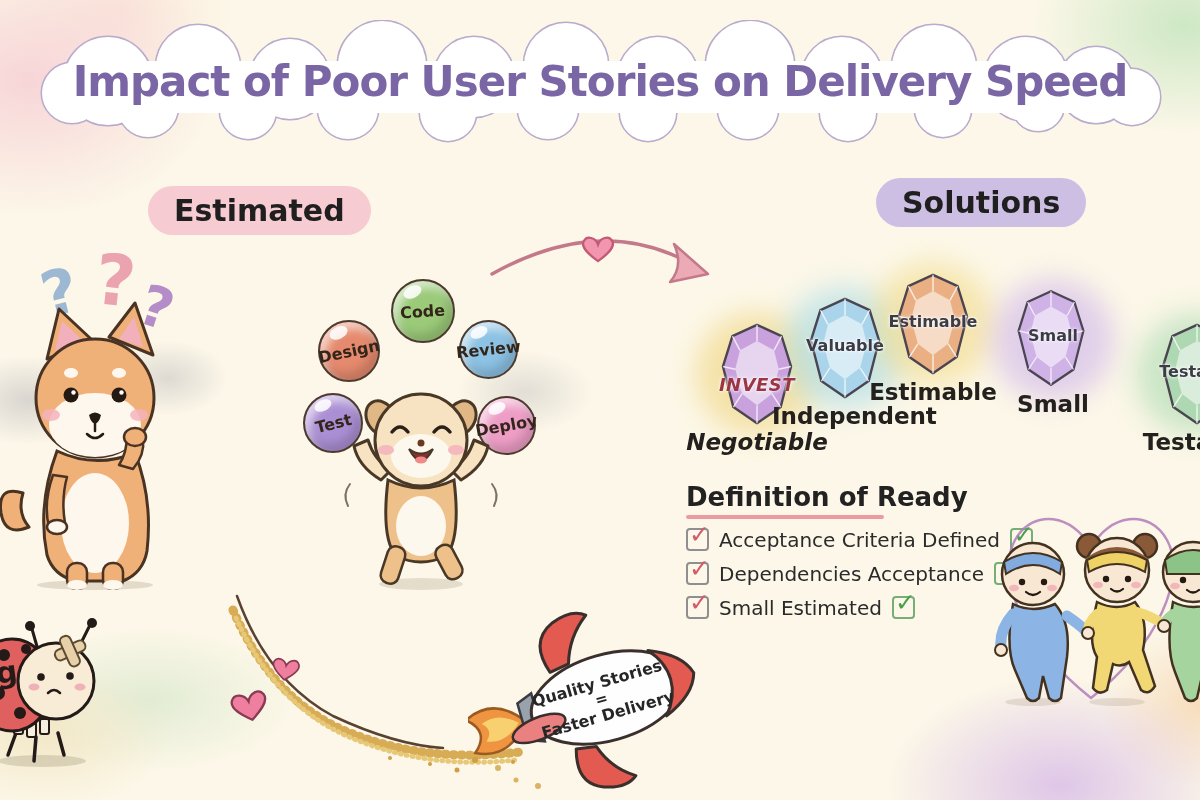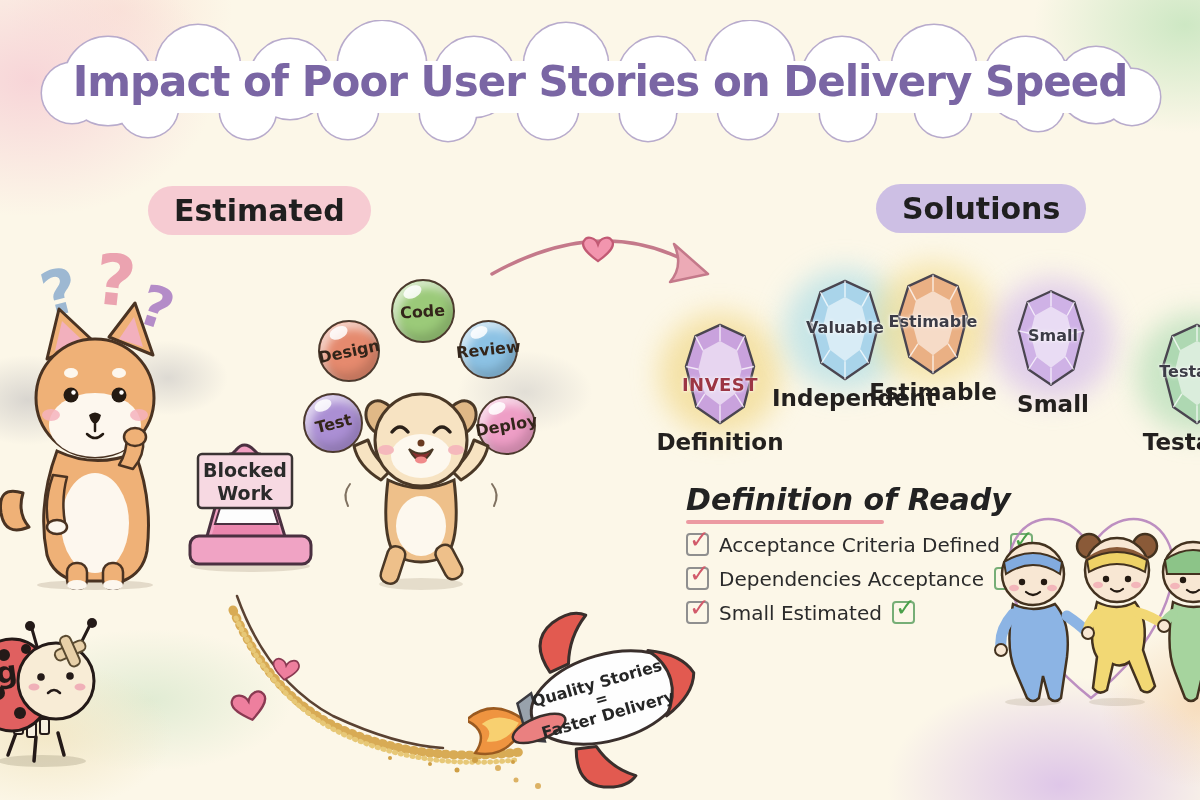--- a/index.html
+++ b/index.html
@@ -26,21 +26,21 @@
   .page-title{
     left:38px;top:22px;width:1124px;height:118px;
     display:flex;align-items:center;justify-content:center;
     font-size:42px;font-weight:bold;letter-spacing:-1px;color:#7a66a4;
   }
   
   .pill{
     border-radius:30px;padding:7px 26px;font-size:30px;font-weight:bold;color:#1f1f1f;
   }
   .pill.problems{left:148px;top:186px;background:#f6cbd2;}
-  .pill.solutions{left:876px;top:184px;background:#cdbfe4;}
+  .pill.solutions{left:876px;top:178px;background:#cdbfe4;}
   
   .qm{font-weight:bold;line-height:1;}
   .qm.q1{left:42px; top:262px;font-size:62px;color:#9db8d2;transform:rotate(-14deg);}
   .qm.q2{left:95px; top:246px;font-size:70px;color:#eba3b0;transform:rotate(6deg);}
   .qm.q3{left:140px;top:280px;font-size:56px;color:#b48cc8;transform:rotate(18deg);}
   
   .ball{
     position:absolute;border:2.5px solid #4c3a2e;border-radius:50%;
     display:flex;align-items:center;justify-content:center;
     box-shadow:inset -5px -7px 10px rgba(0,0,0,.16), inset 5px 7px 9px rgba(255,255,255,.6);
@@ -60,21 +60,21 @@
   .gem-wrap svg{display:block;}
   .gem-text{
     position:absolute;left:-20px;right:-20px;top:38%;text-align:center;
     font-weight:bold;font-size:16px;color:#3c3c46;
     text-shadow:0 0 4px rgba(255,255,255,.95),0 0 2px rgba(255,255,255,.95);
   }
   .gem-text.invest{top:50%;font-size:18px;color:#9c3644;letter-spacing:.5px;}
   .gem-label{position:relative;z-index:1;font-weight:bold;font-size:23px;color:#23201e;margin-top:3px;white-space:nowrap;}
   
   .dor{left:686px;top:482px;width:330px;}
-  .dor-heading{font-size:30px;font-weight:bold;color:#222222;font-style:italic;}
+  .dor-heading{font-size:26px;font-weight:bold;color:#222222;}
   .dor-underline{width:198px;height:3.5px;background:#ec9aa2;border-radius:2px;margin-top:3px;}
   .dor-row{display:flex;align-items:center;gap:10px;margin-top:8px;height:26px;}
   .dor-text{font-size:20px;font-weight:normal;color:#2b2b2b;white-space:nowrap;}
   .cb{position:relative;width:19px;height:19px;border:2.5px solid #8f8f8f;border-radius:4px;flex:none;}
   .cb .mark{position:absolute;left:1px;top:-10px;font-size:25px;font-weight:bold;color:#d25a6a;}
   .cb.green{border-color:#76ae76;}
   .cb.green .mark{color:#4aa04a;}
   
   .svg-abs svg{display:block;}
 </style>
@@ -175,33 +175,20 @@
         <circle cx="126.5" cy="137.5" r="2.2" fill="#ffffff"></circle>
       <ellipse cx="56" cy="160" rx="9" ry="6" fill="#f4b3bd" opacity=".85"></ellipse>
       <ellipse cx="144" cy="160" rx="9" ry="6" fill="#f4b3bd" opacity=".85"></ellipse>
       <path d="M 94,160 Q 100,155 106,160 Q 104,168 100,169 Q 96,168 94,160 Z" fill="#241a12"></path>
       <path d="M 100,169 L 100,176 M 92,179 Q 100,187 108,179" stroke="#241a12" stroke-width="2.5" fill="none" stroke-linecap="round"></path>
       <path d="M 138,214 Q 150,200 148,184 L 132,180 Q 132,198 124,210 Z" fill="#efb177" stroke="#4a3322" stroke-width="2.5" stroke-linejoin="round"></path>
       <ellipse cx="140" cy="182" rx="11" ry="9" fill="#efb177" stroke="#4a3322" stroke-width="2.5"></ellipse>
     </svg>
   </div>
 
-  <div class="abs svg-abs" style="left:178px;top:432px;">
-    <svg width="145" height="142" viewBox="0 0 145 142">
-      <ellipse cx="72" cy="134" rx="60" ry="6" fill="rgba(140,120,90,.22)"></ellipse>
-      <path d="M 58,18 Q 66,8 76,18 L 82,24 L 52,24 Z" fill="#f2a0c2" stroke="#4a3040" stroke-width="3" stroke-linejoin="round"></path>
-      <path d="M 52,22 L 82,22 L 108,108 L 28,108 Z" fill="#f2a0c2" stroke="#4a3040" stroke-width="3" stroke-linejoin="round"></path>
-      <path d="M 42,76 L 95,76 L 100,92 L 37,92 Z" fill="#fdfdfd" stroke="#4a3040" stroke-width="2"></path>
-      <path d="M 37,93 L 100,93 L 105,108 L 32,108 Z" fill="#ea87ae"></path>
-      <rect x="12" y="104" width="121" height="28" rx="9" fill="#f0a3c4" stroke="#4a3040" stroke-width="3"></rect>
-      <rect x="20" y="22" width="94" height="54" rx="4" fill="#f7d9e2" stroke="#3a3333" stroke-width="2.5"></rect>
-      <text x="67" y="45" text-anchor="middle" font-size="19" font-weight="bold" fill="#2a2a2a">Blocked</text>
-      <text x="67" y="68" text-anchor="middle" font-size="19" font-weight="bold" fill="#2a2a2a">Work</text>
-    </svg>
-  </div>
 
   <div class="ball" style="left: 318px; top: 320px; width: 58px; height: 58px; background: rgb(229, 138, 110);">
     <span class="ball-label" style="transform:rotate(-12deg)">Design</span>
   </div>
   <div class="ball" style="left: 391px; top: 279px; width: 60px; height: 60px; background: rgb(155, 202, 121);">
     <span class="ball-label" style="transform:rotate(-4deg)">Code</span>
   </div>
   <div class="ball" style="left: 459px; top: 320px; width: 55px; height: 55px; background: rgb(140, 194, 228);">
     <span class="ball-label" style="transform:rotate(-6deg)">Review</span>
   </div>
@@ -238,34 +225,34 @@
   </div>
 
   <div class="abs svg-abs" style="left:478px;top:212px;">
     <svg width="235" height="85" viewBox="0 0 235 85">
       <path d="M 14,62 Q 118,4 206,48" stroke="#c4798a" stroke-width="3.5" fill="none" stroke-linecap="round"></path>
       <path d="M 196,32 L 230,62 L 192,70 Q 206,54 196,32 Z" fill="#ecaab6" stroke="#c4798a" stroke-width="2.5" stroke-linejoin="round"></path>
       <path d="M 0,6 C -2,0 -10,-3 -13,3 C -16,9 -7,16 0,21 C 7,16 16,9 13,3 C 10,-3 2,0 0,6 Z" transform="translate(120,26) scale(1.1)" fill="#f295ae" stroke="#c25a74" stroke-width="2"></path>
     </svg>
   </div>
 
-  <div class="gem-block" style="left:647px;top:322px;">
+  <div class="gem-block" style="left:684px;top:322px;font-style:italic;">
     <div class="gem-glow" style="background: rgb(240, 214, 130);"></div>
     <div class="gem-wrap">
       <svg width="76" height="104" viewBox="0 0 80 110">
         <polygon points="40,3 66,15 76,47 65,90 40,107 15,90 4,47 14,15" stroke="#4a4550" stroke-width="2.5" stroke-linejoin="round" fill="#c9a2dd"></polygon>
         <polygon points="40,20 58,30 63,50 56,76 40,88 24,76 17,50 22,30" fill="rgba(255,255,255,.55)"></polygon>
         <path d="M40,3 L40,20 M66,15 L58,30 M76,47 L63,50 M65,90 L56,76 M40,107 L40,88 M15,90 L24,76 M4,47 L17,50 M14,15 L22,30" stroke="rgba(255,255,255,.75)" stroke-width="1.5" fill="none"></path>
       </svg>
       <span class="gem-text invest">INVEST</span>
     </div>
-    <div class="gem-label">Definition</div>
-  </div>
-
-  <div class="gem-block" style="left:772px;top:278px;">
+    <div class="gem-label">Negotiable</div>
+  </div>
+
+  <div class="gem-block" style="left:772px;top:296px;">
     <div class="gem-glow" style="background: rgb(170, 220, 230);"></div>
     <div class="gem-wrap">
       <svg width="76" height="104" viewBox="0 0 80 110">
         <polygon points="40,3 66,15 76,47 65,90 40,107 15,90 4,47 14,15" stroke="#4a4550" stroke-width="2.5" stroke-linejoin="round" fill="#a9d4ea"></polygon>
         <polygon points="40,20 58,30 63,50 56,76 40,88 24,76 17,50 22,30" fill="rgba(255,255,255,.55)"></polygon>
         <path d="M40,3 L40,20 M66,15 L58,30 M76,47 L63,50 M65,90 L56,76 M40,107 L40,88 M15,90 L24,76 M4,47 L17,50 M14,15 L22,30" stroke="rgba(255,255,255,.75)" stroke-width="1.5" fill="none"></path>
       </svg>
       <span class="gem-text">Valuable</span>
     </div>
     <div class="gem-label">Independent</div>

